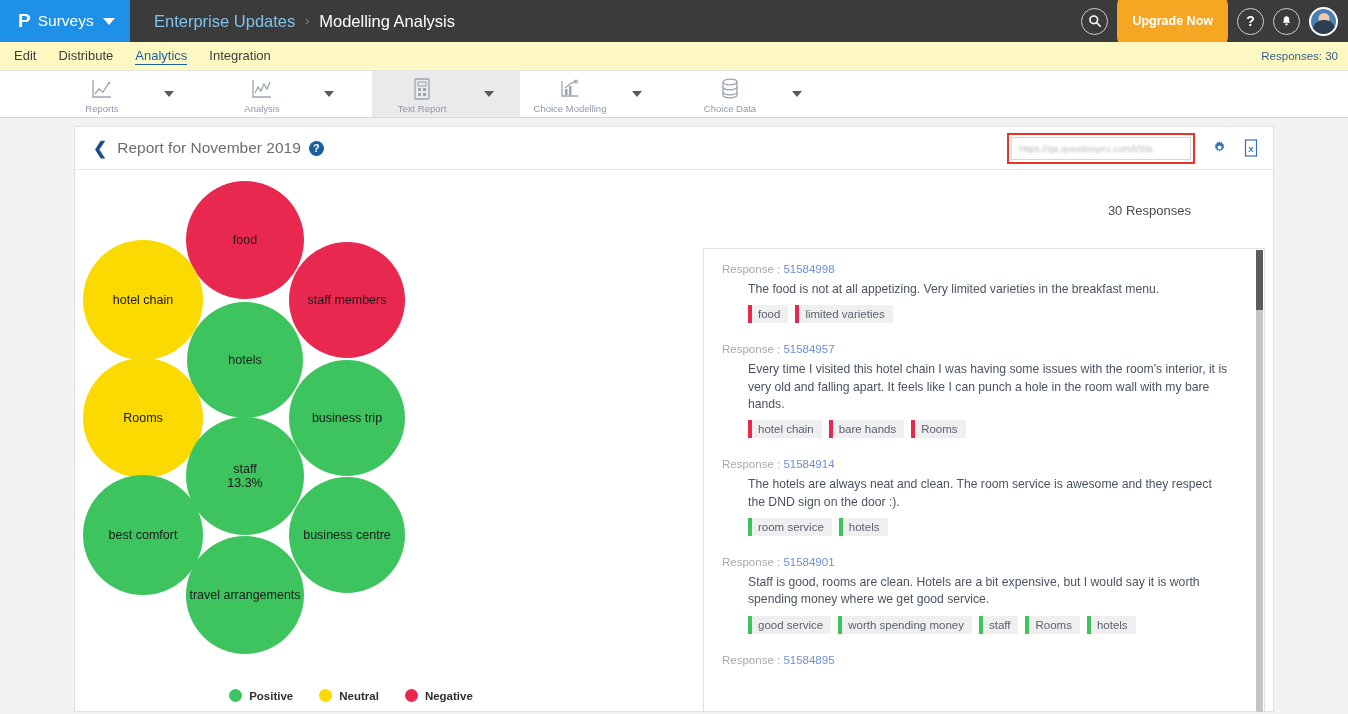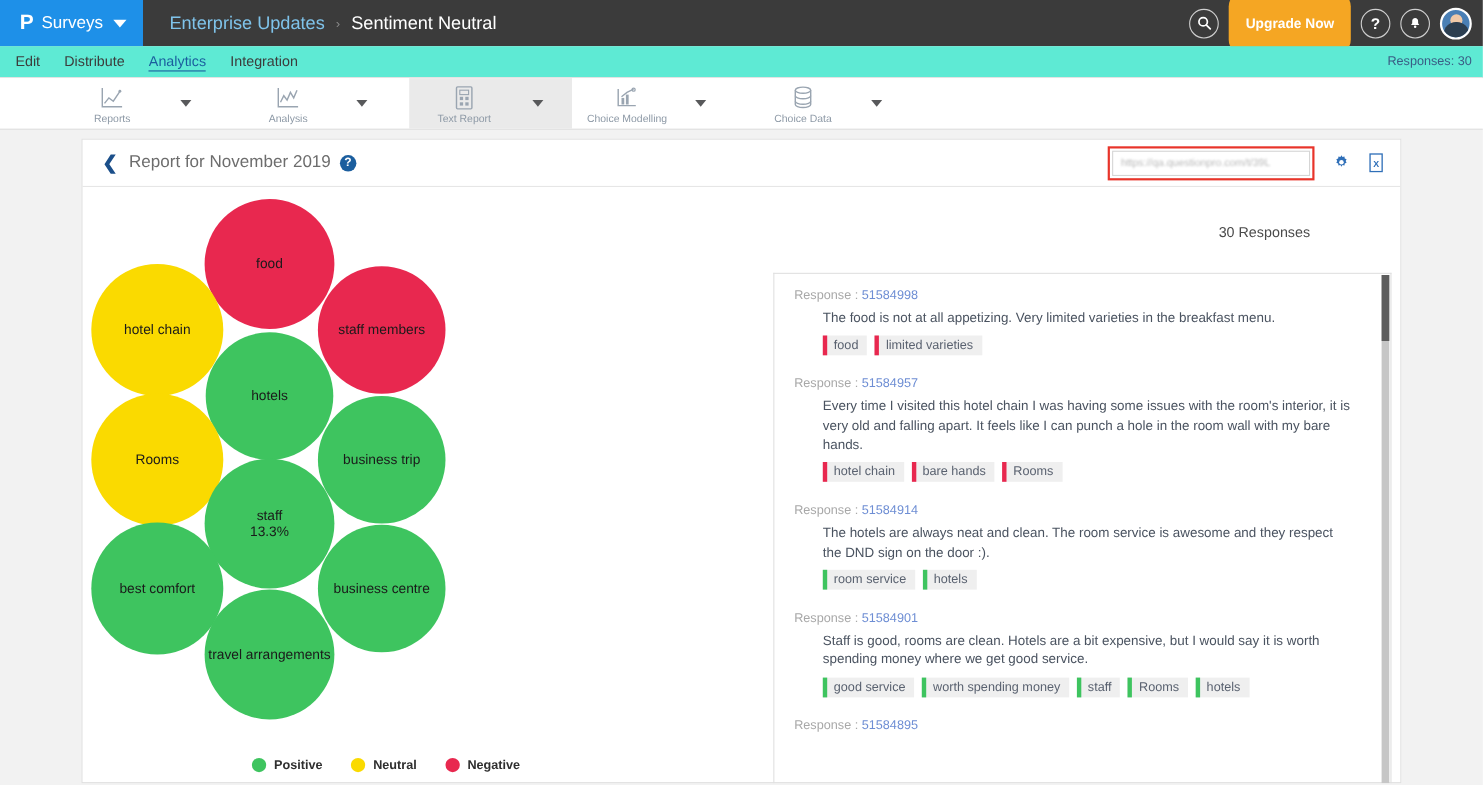--- a/index.html
+++ b/index.html
@@ -71,21 +71,21 @@
   }
   .avatar .body {
     position: absolute; width: 23px; height: 14px; border-radius: 11px 11px 0 0;
     background: #2c3e50; left: 50%; bottom: 0; transform: translateX(-50%);
   }
 
   
   .navbar {
     position: absolute; top: 42px; left: 0;
     width: 1348px; height: 29px;
-    background: #5eead4; border-bottom: 1px solid #e3e3e3;
+    background: #fef9c3; border-bottom: 1px solid #e3e3e3;
     display: flex; align-items: center;
   }
   .nav-item {
     font-size: 13px; color: #3c3c3c; margin-left: 22px;
     cursor: pointer; padding-bottom: 1px;
   }
   .nav-item:first-child { margin-left: 14px; }
   .nav-item.active { color: #1b5e9e; border-bottom: 1.5px solid #1b5e9e; }
   .responses-count {
     position: absolute; right: 10px;
@@ -248,21 +248,21 @@
 <div class="topbar">
   <div class="brand">
     <span class="brand-q">P</span>
     <span class="brand-label">Surveys</span>
     <span class="brand-caret"></span>
   </div>
 
   <div class="breadcrumb">
     <span class="bc-parent">Enterprise Updates</span>
     <span class="bc-sep">›</span>
-    <span class="bc-current">Sentiment Neutral</span>
+    <span class="bc-current">Modelling Analysis</span>
   </div>
 
   <div class="topbar-right">
     <div class="circ-btn">
       <svg width="14" height="14" viewBox="0 0 16 16">
         <circle cx="6.6" cy="6.6" r="4.4" fill="none" stroke="#ffffff" stroke-width="1.8"></circle>
         <line x1="10" y1="10" x2="14" y2="14" stroke="#ffffff" stroke-width="1.8" stroke-linecap="round"></line>
       </svg>
     </div>
     <div class="upgrade-btn">Upgrade Now</div>

